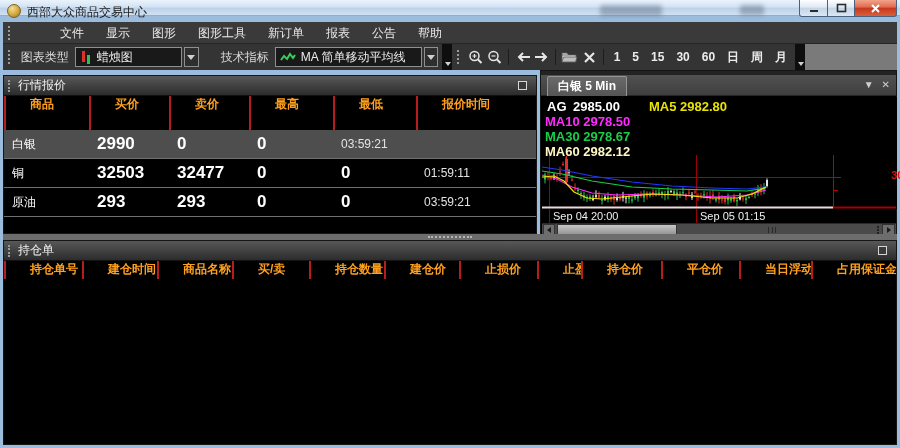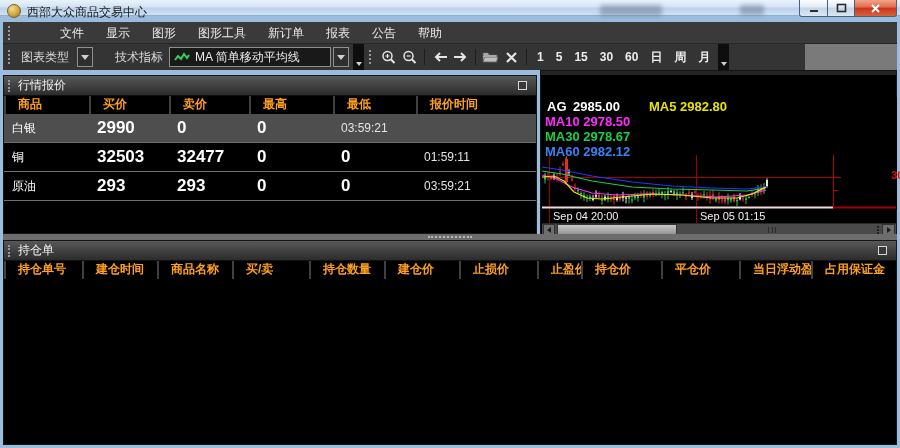--- a/index.html
+++ b/index.html
@@ -29,21 +29,21 @@
 
   
   .menubar { position:absolute; left:3px; top:22px; width:894px; height:22px;
     background:#3a3a3a; border-bottom:1px solid #262626; display:flex; align-items:center;gap:32px; }
   .grip { width:3px; height:14px; border-left:2px dotted #9a9a9a; margin:0 6px 0 5px; }
   .mitem { color:#eaeaea; font-size:12px; padding:0 11px; line-height:22px; cursor:default; }
 
   
   .toolbar { position:absolute; left:3px; top:44px; width:894px; height:26px; background:#7a7a7a; }
   .tbdark { position:absolute; left:0; top:0; width:802px; height:26px; background:#343434;
-    display:flex; align-items:center; }
+    display:flex; align-items:center;justify-content:flex-end; }
   .tlabel { color:#dcdcdc; font-size:12px; margin:0 6px 0 4px; white-space:nowrap; }
   .combo { height:20px; background:#191919; border:1px solid #8f8f8f; display:flex;
     align-items:center; padding:0 4px; }
   .combo .cval { color:#ececec; font-size:12px; white-space:nowrap; }
   .combo1 { width:118px; }
   .combo2 { width:162px; }
   .cmbarrow { width:16px; height:20px; background:#2e2e2e; border:1px solid #8f8f8f;
     margin-left:2px; display:flex; align-items:center; justify-content:center; }
   .tri { width:0; height:0; border-left:4px solid transparent; border-right:4px solid transparent;
     border-top:5px solid #cfcfcf; }
@@ -62,22 +62,22 @@
   .panel { position:absolute; background:#000; border:1px solid #161616; }
   .ptitle { height:20px; background:linear-gradient(#585858,#2c2c2c); border-bottom:1px solid #111;
     display:flex; align-items:center; position:relative; }
   .ptitle .pname { color:#f2f2f2; font-size:12px; }
   .pgrip { width:3px; height:12px; border-left:2px dotted #9a9a9a; margin:0 7px 0 4px; }
   .pmax { position:absolute; right:9px; top:5px; width:9px; height:9px; border:1px solid #d6d6d6;
     background:#3a3a3a; }
 
   .quotepanel { left:3px; top:75px; width:534px; height:159px; }
   .qgrid { display:grid; grid-template-columns:85px 80px 80px 84px 83px 1fr; }
-  .hcell { background:#000; color:#ffa01e; font-size:12px; font-weight:bold; height:18px;
-    line-height:17px; padding-left:12px; border-left:2px solid #404040; white-space:nowrap; overflow:hidden; }
+  .hcell { background:#000; color:#ffa01e; font-size:12px; font-weight:bold; height:34px;
+    line-height:17px; padding-left:24px; border-left:2px solid #b91c1c; white-space:nowrap; overflow:hidden; }
   .qrow { display:grid; grid-template-columns:85px 80px 80px 84px 83px 1fr; height:29px;
     border-bottom:1px solid #6f6f6f; background:#000; }
   .qrow.sel { background:#4e4e4e; }
   .qcell { color:#fff; font-size:17px; font-weight:bold; line-height:28px; padding-left:8px;
     white-space:nowrap; overflow:hidden; }
   .qcell.name { font-weight:normal; font-size:12px; }
   .qcell.time { font-weight:normal; font-size:12px; color:#e3e3e3; }
 
   
   .chartpanel { position:absolute; left:540px; top:70px; width:357px; height:165px; background:#000;
@@ -164,20 +164,27 @@
         <span class="mitem">报表</span>
         <span class="mitem">公告</span>
         <span class="mitem">帮助</span>
       </div>
   </div>
 
   <div class="toolbar">
     <div class="tbdark">
       <span class="grip"></span>
       <span class="tlabel">图表类型</span>
+      <div class="combo combo1">
+        <span class="candleicon">
+            <i class="r"></i>
+            <i class="g"></i>
+          </span>
+        <span class="cval">蜡烛图</span>
+      </div>
       <div class="cmbarrow">
           <b class="tri"></b>
         </div>
       <span class="tlabel" style="margin-left:22px;">技术指标</span>
       <div class="combo combo2">
         <svg width="16" height="11" style="margin-right:5px;">
           <polyline points="1,8 4,4 7,7 10,2 13,6 15,3" fill="none" stroke="#35d05a" stroke-width="2"></polyline>
         </svg>
         <span class="cval">MA 简单移动平均线</span>
       </div>
@@ -275,20 +282,29 @@
           <div class="qcell">293</div>
           <div class="qcell">0</div>
           <div class="qcell">0</div>
           <div class="qcell time">03:59:21</div>
         </div>
       </div>
   </div>
 
   <div class="chartpanel">
     <div class="cstrip"></div>
+    <div class="tabbar">
+      <div class="tab">
+        <span>白银 5 Min</span>
+      </div>
+      <div class="tabicons">
+        <span class="tico">▼</span>
+        <span class="tico">✕</span>
+      </div>
+    </div>
     <div class="chartarea">
       <svg id="chartSvg" width="354" height="112" viewBox="0 0 354 112">
           <line x1="7.5" y1="58" x2="7.5" y2="110" stroke="#9c0000" stroke-width="1"></line>
           <line x1="154.5" y1="58" x2="154.5" y2="110" stroke="#9c0000" stroke-width="1"></line>
           <line x1="0" y1="80.5" x2="291" y2="80.5" stroke="#a80000" stroke-width="1"></line>
           <line x1="3" y1="75.6580702290675" x2="3" y2="86.44206974955372" stroke="#2dc24e" stroke-width="1"></line>
           <rect x="2" y="77.50027392292408" width="2" height="5.024313179088907" fill="#2dc24e"></rect>
           <line x1="6" y1="74.95557451758327" x2="6" y2="83.33497260782633" stroke="#e03126" stroke-width="1"></line>
           <rect x="5" y="78.97587388100841" width="2" height="1.1876976404747523" fill="#e03126"></rect>
           <line x1="9" y1="78.84746853208517" x2="9" y2="83.41949849339179" stroke="#e03126" stroke-width="1"></line>
@@ -447,21 +463,21 @@
           <line x1="291" y1="80.5" x2="299" y2="80.5" stroke="#c00000" stroke-width="1"></line>
           <line x1="291" y1="93.5" x2="296" y2="93.5" stroke="#c00000" stroke-width="1"></line>
           <line x1="0" y1="110.5" x2="291" y2="110.5" stroke="#f0d8d8" stroke-width="2"></line>
           <line x1="291" y1="110.5" x2="354" y2="110.5" stroke="#a80000" stroke-width="2"></line>
         </svg>
       <span class="ovl" style="left:5px;top:2px;color:#fff;">AG</span>
       <span class="ovl" style="left:31px;top:2px;color:#fff;">2985.00</span>
       <span class="ovl" style="left:107px;top:2px;color:#e8e300;">MA5 2982.80</span>
       <span class="ovl" style="left:3px;top:17px;color:#ff2bff;">MA10 2978.50</span>
       <span class="ovl" style="left:3px;top:32px;color:#18cf48;">MA30 2978.67</span>
-      <span class="ovl" style="left:3px;top:47px;color:#3b82f6;">MA60 2982.12</span>
+      <span class="ovl" style="left:3px;top:47px;color:#fef9c3;">MA60 2982.12</span>
       <span class="axislabel">3000.00</span>
     </div>
     <div class="timestrip">
       <span class="tsline" style="left:7px;"></span>
       <span class="tsline" style="left:154px;"></span>
       <span class="tslabel" style="left:11px;">Sep 04 20:00</span>
       <span class="tslabel" style="left:158px;">Sep 05 01:15</span>
     </div>
     <div class="hscroll">
       <div class="sbtn l">

